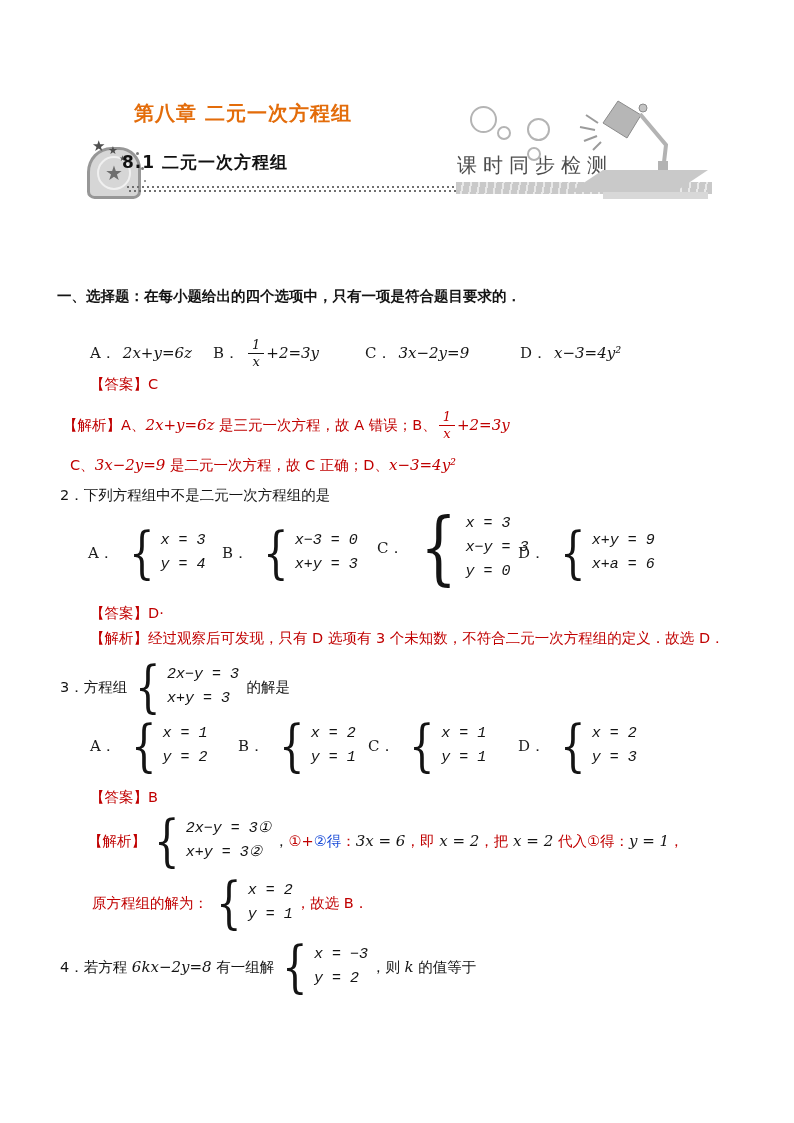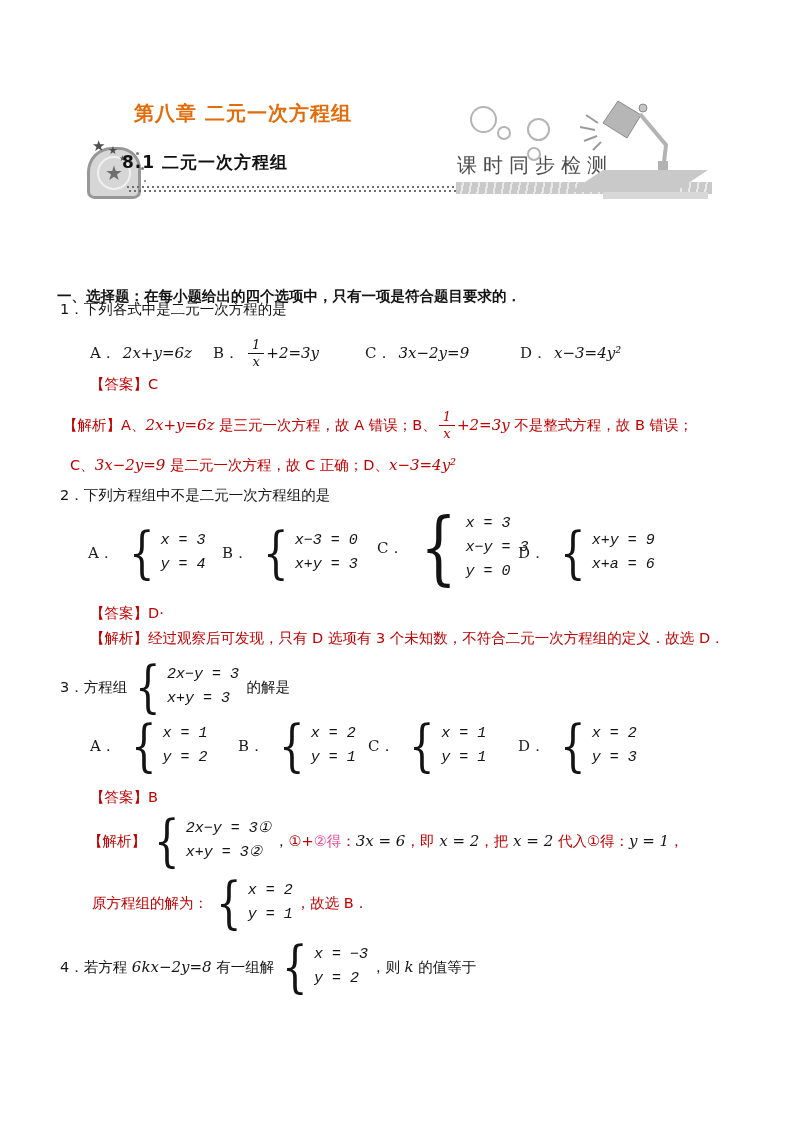--- a/index.html
+++ b/index.html
@@ -5,21 +5,21 @@
   html,body { margin:0; padding:0; background:#ffffff; }
   .page { position:relative; width:794px; height:1123px; background:#ffffff;
           font-family:"DejaVu Sans", sans-serif; color:#141414; overflow:hidden; }
 
   .abs  { position:absolute; }
   .line { position:absolute; display:flex; align-items:center; white-space:pre;
           font-size:14.5px; line-height:20px; }
 
   
   .red  { color:#c00000; }
-  .pink { color:#ec4899; }
+  .pink { color:#1d4ed8; }
   .m    { font-family:"DejaVu Serif", serif; font-style:italic; font-size:15px; }
 
   
   .chapter  { font-size:20px; font-weight:bold; color:#e36c0a; letter-spacing:1px; }
   .section-t{ font-size:17px; font-weight:600; letter-spacing:1px; color:#111; }
   .banner   { font-family:"DejaVu Serif", serif; font-size:20px; color:#4d4d4d; letter-spacing:6px; }
 
   .badge { width:48px; height:46px; background:#d6d6d6; border:3px solid #979797;
            border-radius:45% 40% 14% 14% / 48% 42% 14% 14%;
            display:flex; align-items:center; justify-content:center; }
@@ -105,41 +105,40 @@
     <circle cx="103" cy="13" r="4" fill="#c4c4c4" stroke="#8b8b8b"></circle>
     <polyline points="100,19 126,50 123,76" stroke="#b3b3b3" stroke-width="4" fill="none"></polyline>
     <rect x="118" y="66" width="10" height="10" fill="#b3b3b3"></rect>
     <polygon points="30,97 63,75 168,75 135,97" fill="#c9c9c9"></polygon>
     <rect x="63" y="97" width="105" height="7" fill="#d8d8d8"></rect>
   </svg>
 
 
   <div class="line intro" style="left:57px;top:270px;" data-bind="intro">一、选择题：在每小题给出的四个选项中，只有一项是符合题目要求的．</div>
 
-  <div class="line" style="left:60px;top:299px;" data-bind="q1.text">1．下列各式中是二元一次方程的是</div>
 
   <div class="opt" style="left:90px;top:326px;height:54px;">
     <span class="opt-label" data-bind="q1.options.0.label">A．</span>
     <span class="opt-body" data-bind-runs="q1.options.0.runs"><span class="m">2x+y=6z</span></span>
   </div>
   <div class="opt" style="left:213px;top:326px;height:54px;">
     <span class="opt-label" data-bind="q1.options.1.label">B．</span>
     <span class="opt-body" data-bind-runs="q1.options.1.runs"><span class="frac m"><span class="fnum">1</span><span class="fden">x</span></span><span class="m">+2=3y</span></span>
   </div>
   <div class="opt" style="left:365px;top:326px;height:54px;">
     <span class="opt-label" data-bind="q1.options.2.label">C．</span>
     <span class="opt-body" data-bind-runs="q1.options.2.runs"><span class="m">3x−2y=9</span></span>
   </div>
   <div class="opt" style="left:520px;top:326px;height:54px;">
     <span class="opt-label" data-bind="q1.options.3.label">D．</span>
     <span class="opt-body" data-bind-runs="q1.options.3.runs"><span class="m">x−3=4y²</span></span>
   </div>
 
   <div class="line red" style="left:90px;top:374px;" data-bind="q1.answer_full">【答案】C</div>
-  <div class="line" style="left:63px;top:399px;height:52px;" data-bind-runs="q1.analysis_line1"><span class="red">【解析】</span><span class="red">A、</span><span class="m red">2x+y=6z</span><span class="red"> 是三元一次方程，故 A 错误；B、</span><span class="frac m red"><span class="fnum">1</span><span class="fden">x</span></span><span class="m red">+2=3y</span><span class="red"> 不是整式方程，故 B 错误；</span></div>
+  <div class="line" style="left:63px;top:399px;height:52px;" data-bind-runs="q1.analysis_line1"><span class="red">【解析】</span><span class="red">A、</span><span class="m red">2x+y=6z</span><span class="red"> 是三元一次方程，故 A 错误；B、</span><span class="frac m red"><span class="fnum">1</span><span class="fden">x</span></span><span class="m red">+2=3y</span></div>
   <div class="line" style="left:70px;top:455px;" data-bind-runs="q1.analysis_line2"><span class="red">C、</span><span class="m red">3x−2y=9</span><span class="red"> 是二元一次方程，故 C 正确；D、</span><span class="m red">x−3=4y²</span></div>
 
   <div class="line" style="left:60px;top:485px;" data-bind="q2.text">2．下列方程组中不是二元一次方程组的是</div>
 
   <div class="opt" style="left:88px;top:524px;height:58px;">
     <span class="opt-label" data-bind="q2.options.0.label">A．</span>
     <span class="opt-body" data-bind-runs="q2.options.0.runs"><span class="sys m"><span class="brace" style="font-size: 56px; line-height: 48px;">{</span><span class="rows"><span class="row">x = 3</span><span class="row">y = 4</span></span></span></span>
   </div>
   <div class="opt" style="left:222px;top:524px;height:58px;">
     <span class="opt-label" data-bind="q2.options.1.label">B．</span>

